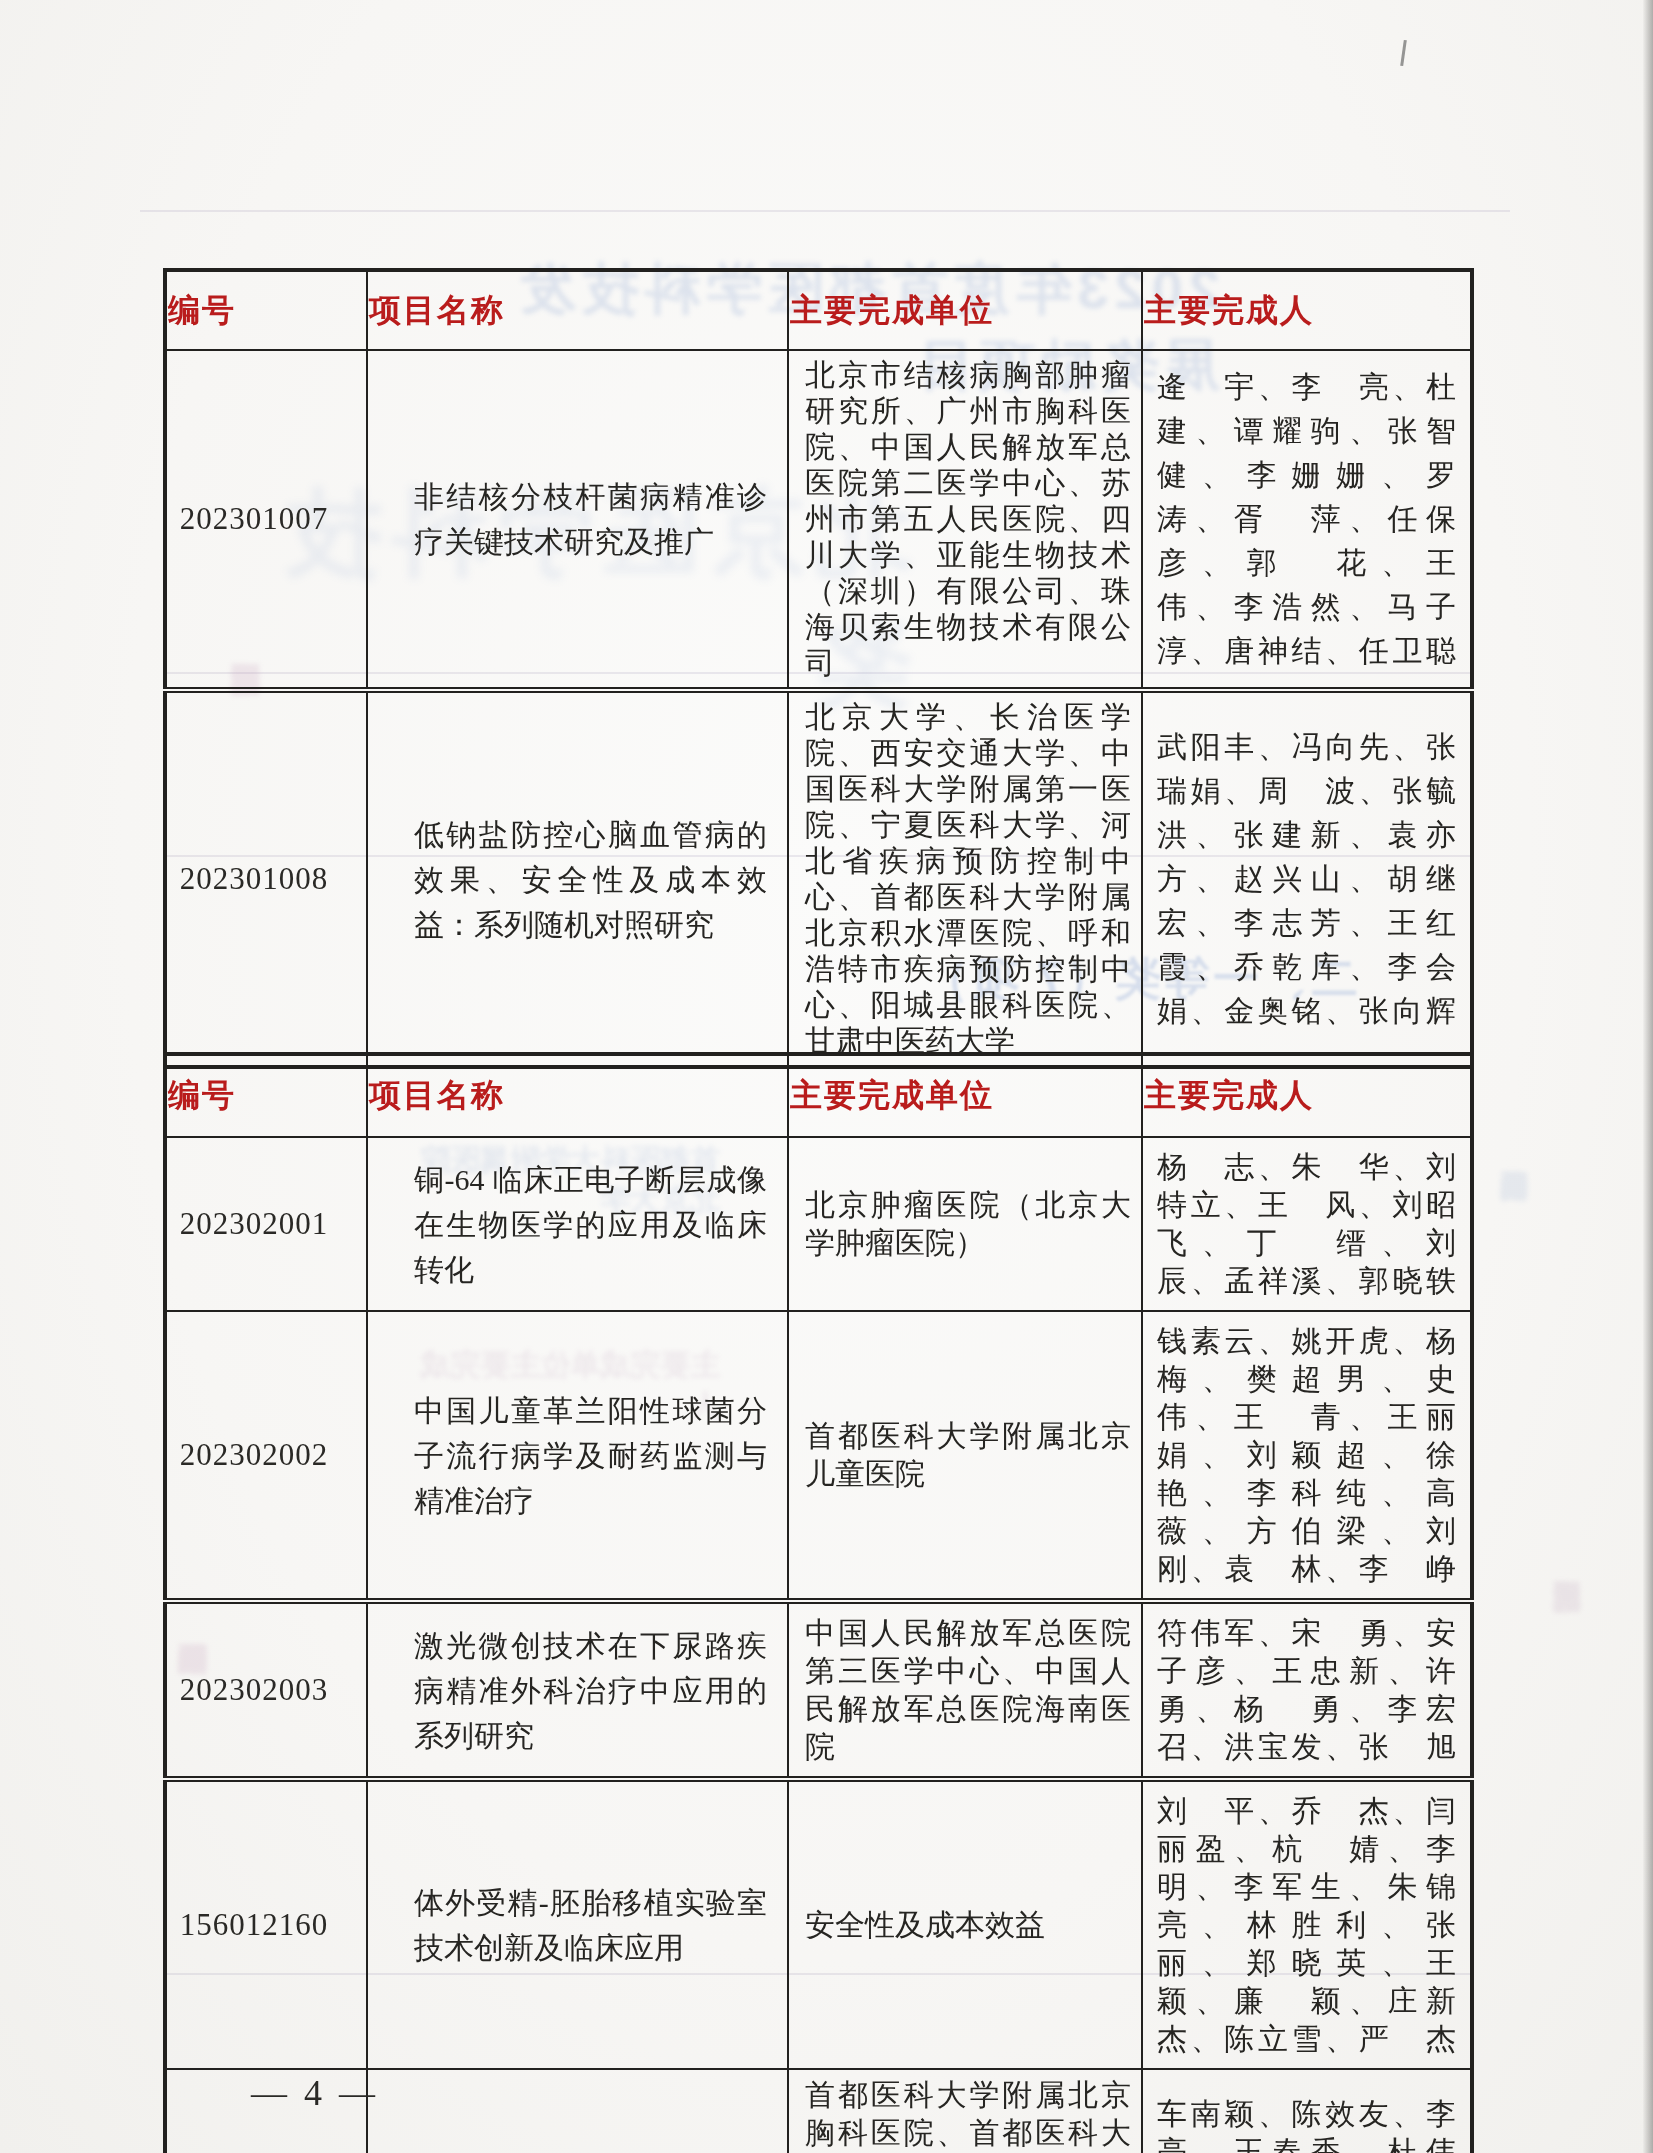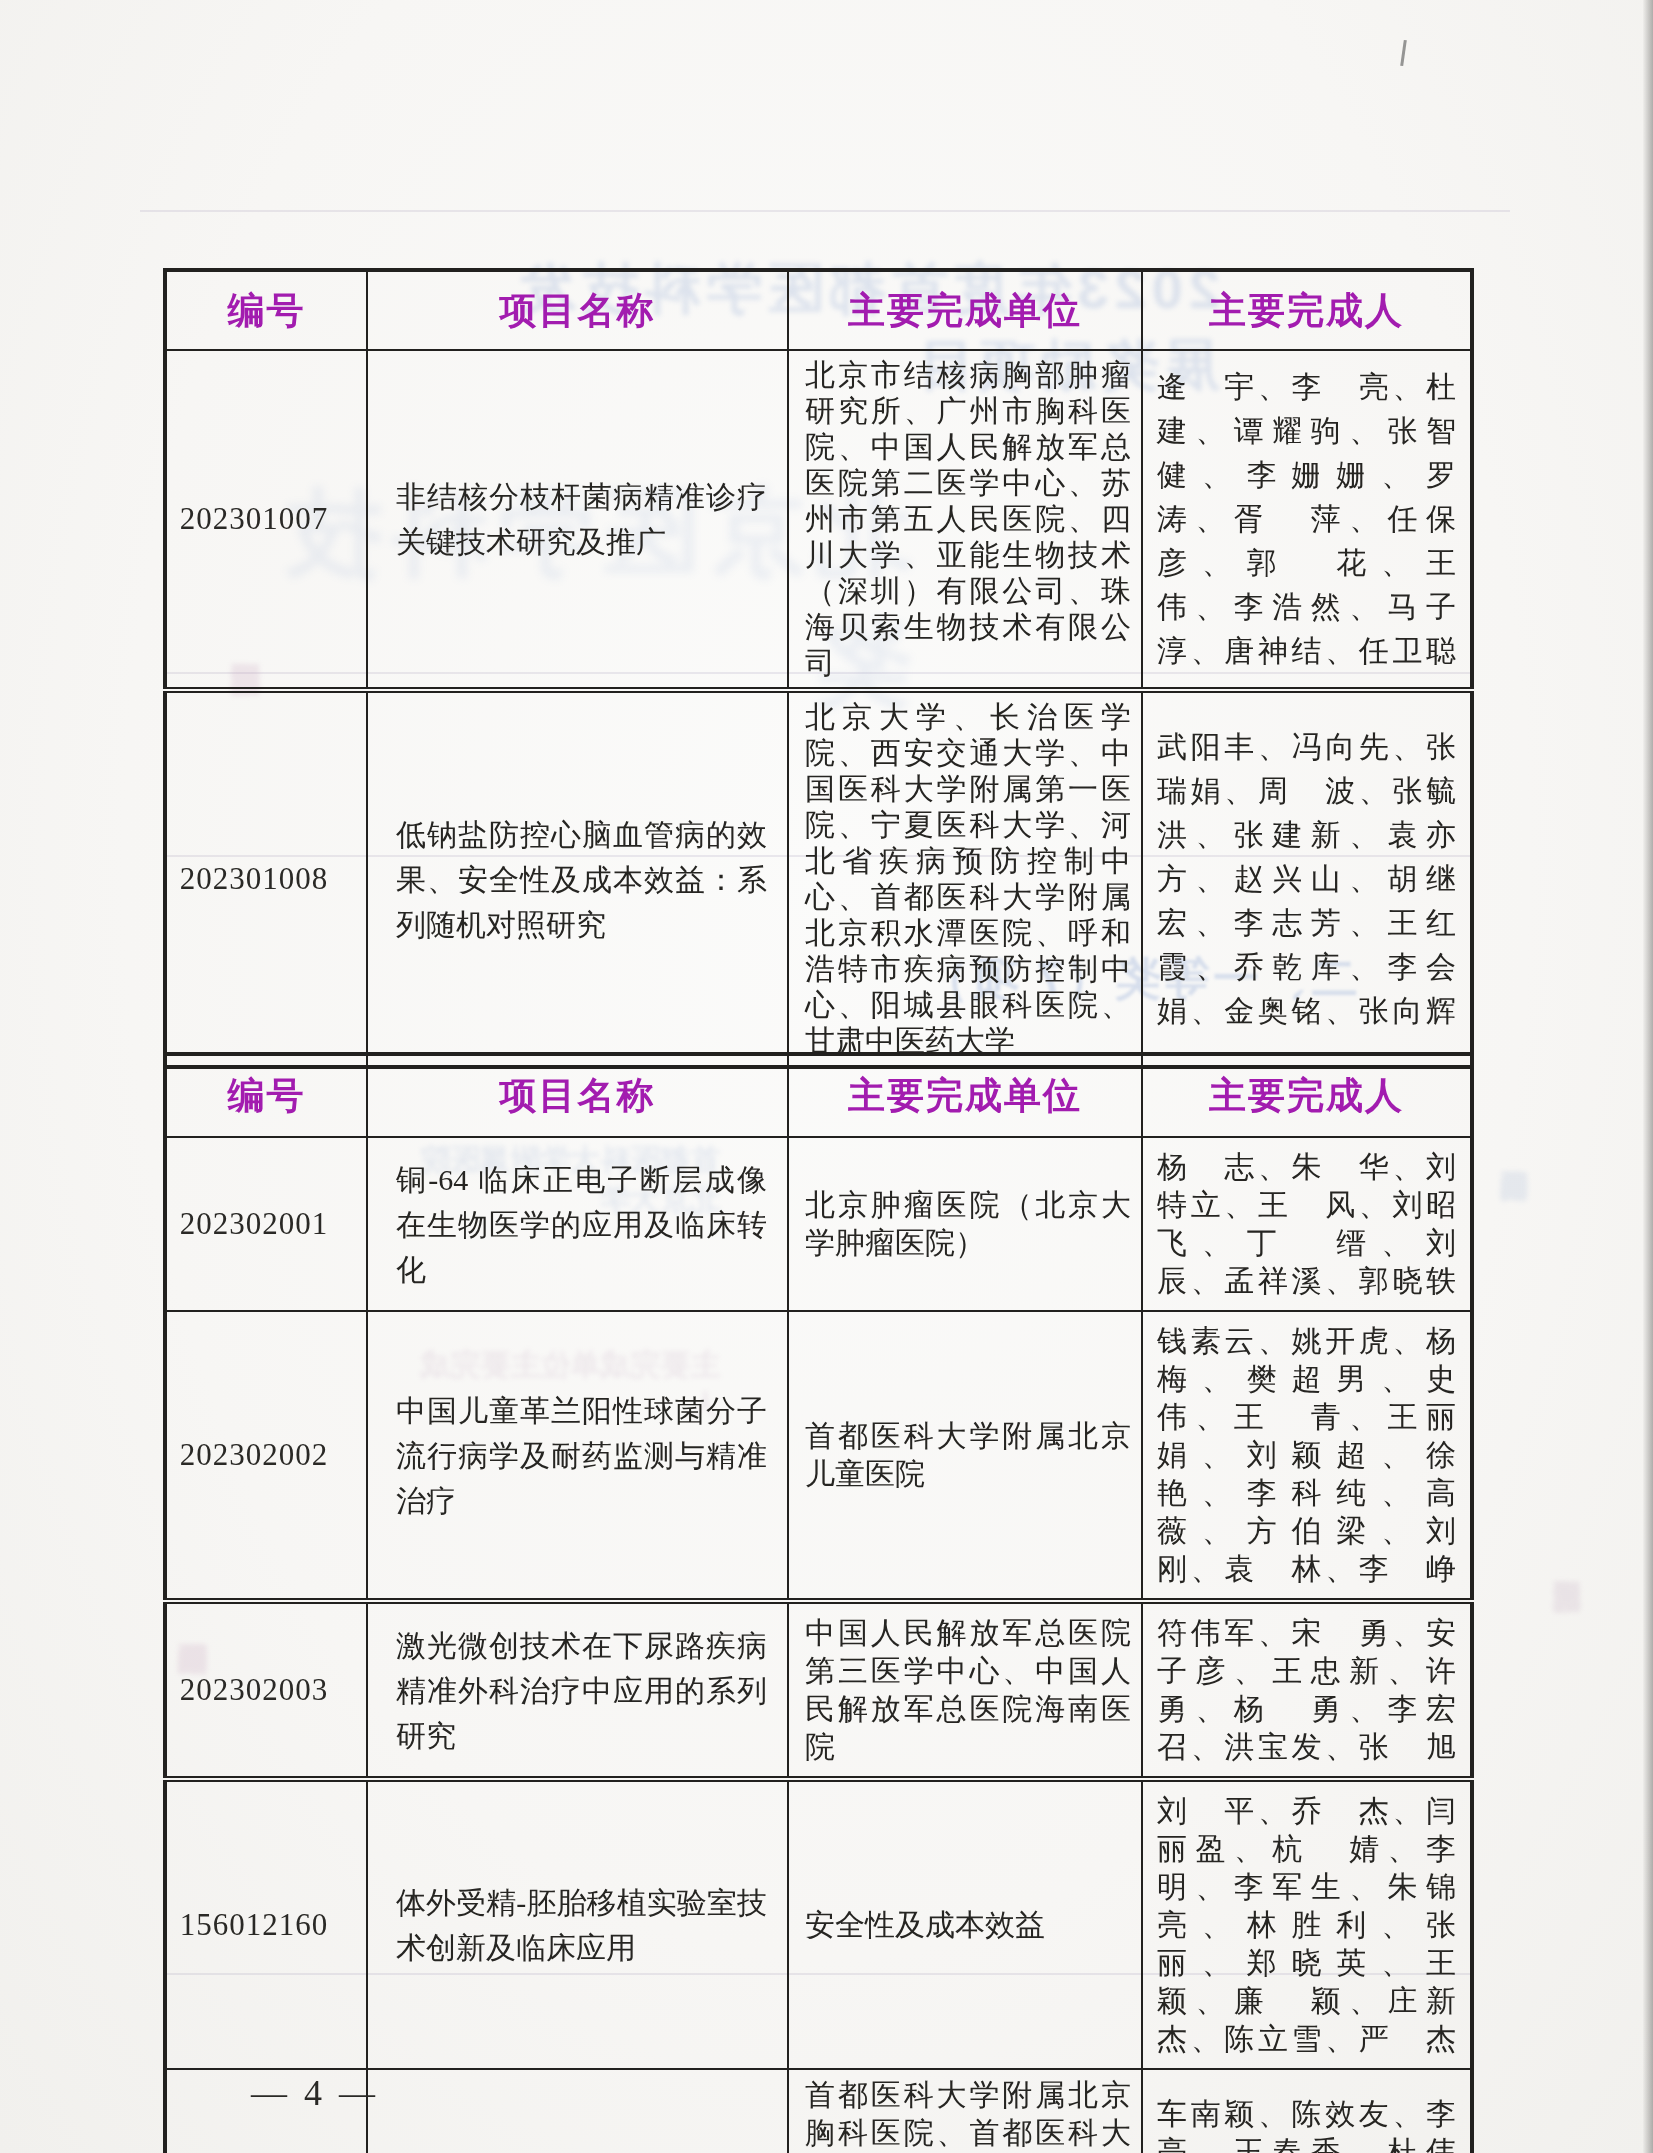--- a/index.html
+++ b/index.html
@@ -13,40 +13,40 @@
   
   table.awards{
     position:absolute;left:163px;border-collapse:collapse;table-layout:fixed;
     width:1307px;border:4px solid #22211f;background:transparent;
   }
   table.t1{top:268px;}
   table.t2{top:1052px;}
   th,td{border:2.5px solid #22211f;vertical-align:middle;overflow:hidden;}
   th{
     font-family:"Liberation Sans","DejaVu Sans",sans-serif;
-    font-weight:700;font-size:37px;letter-spacing:2px;color:#a21caf;
-    text-align:center;
+    font-weight:700;font-size:32px;letter-spacing:2px;color:#b91c1c;
+    text-align:left;
   }
   .t1 tr.head{height:80px;}
   .t2 tr.head{height:83px;}
   .t1r1{height:255px;}
   .t1r2{height:290px;}
   .t2r1{height:115px;}
   .t2r2{height:195px;}
   .t2r3{height:138px;}
   .t2r4{height:190px;}
   .t2r5{height:265px;}
   tr.divider-double > td{border-top:6px double #22211f;}
   td.id{
     font-size:31px;text-align:center;padding-right:26px;letter-spacing:1px;
     color:#2a2926;
   }
   td.proj{
     font-size:30px;line-height:45px;text-align:justify;
-    padding:6px 20px 6px 28px;color:#262522;
+    padding:6px 20px 6px 46px;color:#262522;
   }
   td.units{
     font-size:30px;line-height:36px;text-align:justify;
     padding:6px 10px 6px 16px;color:#262522;
   }
   .t2 td.units{line-height:38px;margin-top:36px;}
   td.people{
     font-size:30px;line-height:44px;text-align:justify;text-align-last:justify;
     padding:10px 14px;color:#262522;
   }

